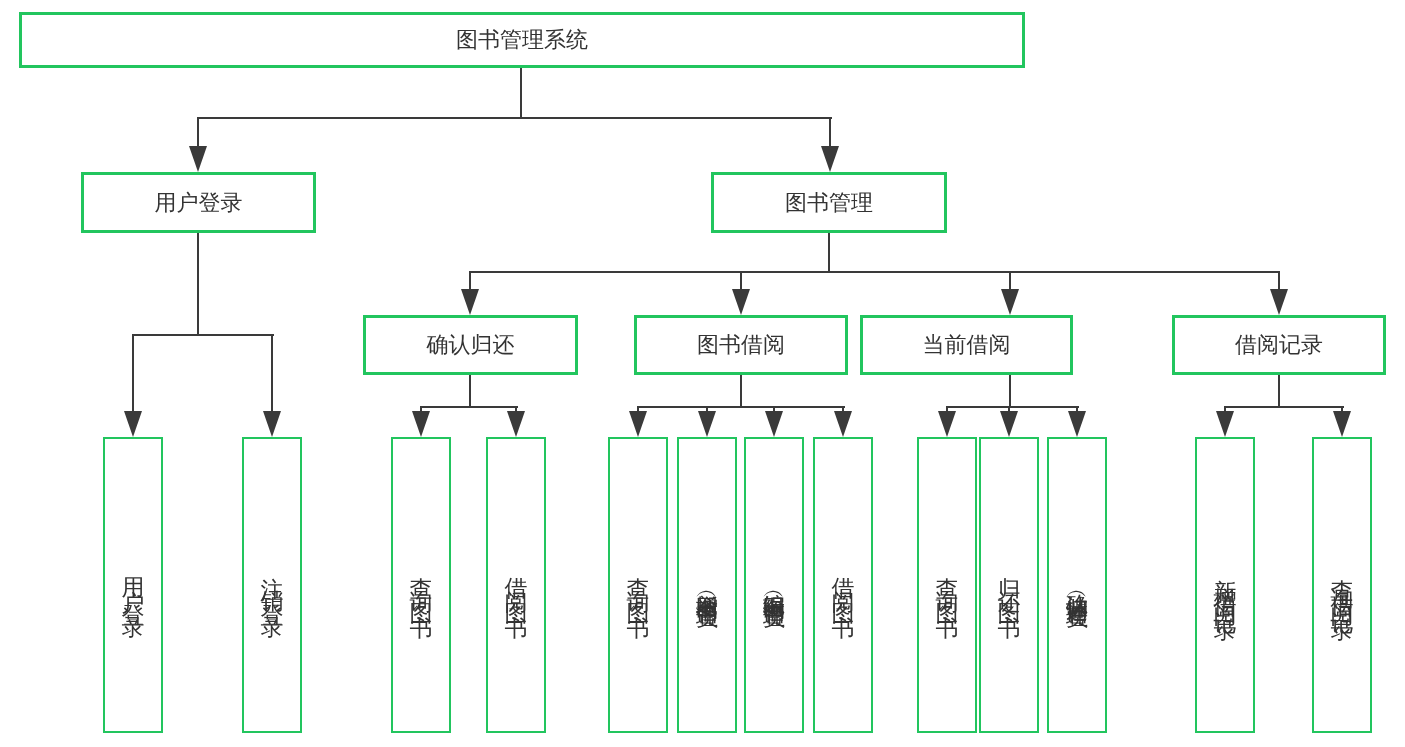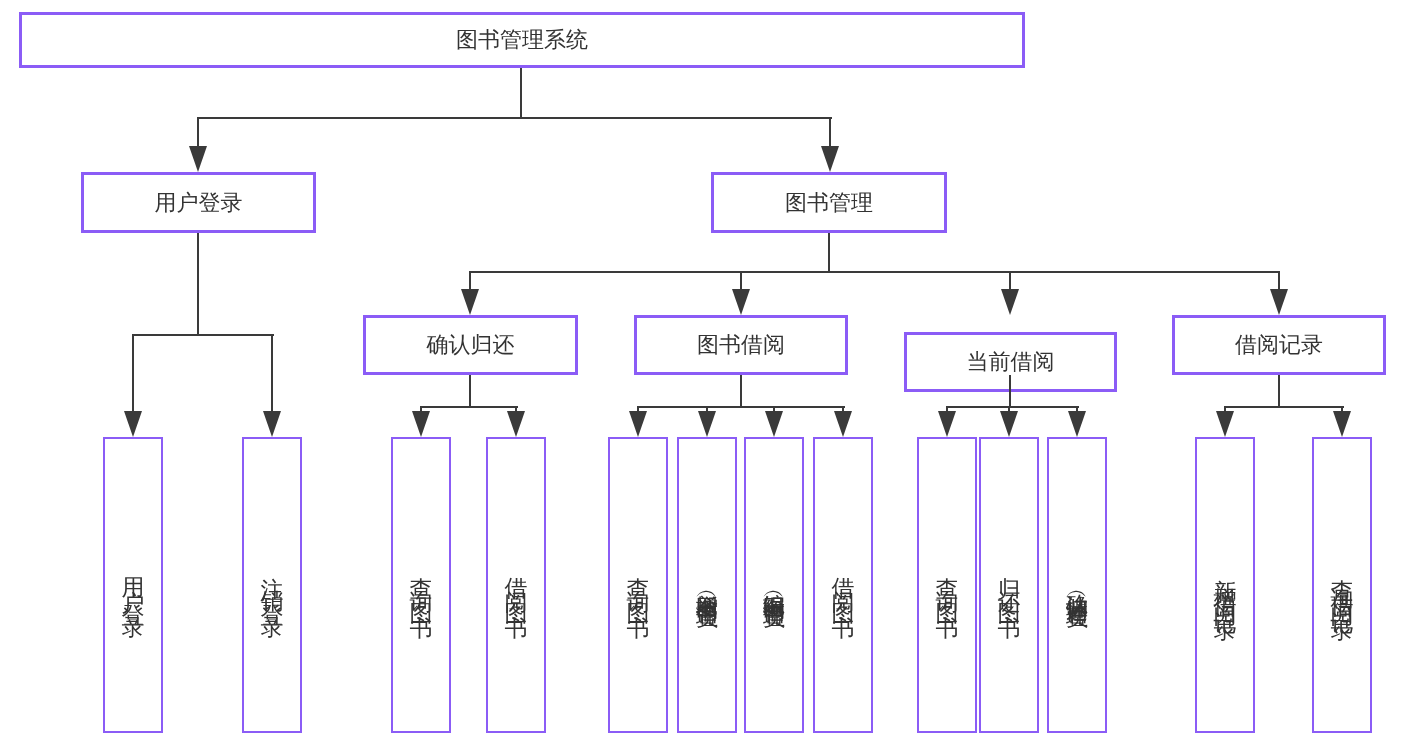--- a/index.html
+++ b/index.html
@@ -1,18 +1,18 @@
 <!DOCTYPE html>
 <html><head>
 <meta charset="utf-8">
 <style>
   html,body{margin:0;padding:0;background:#ffffff;}
   #canvas{position:relative;width:1405px;height:747px;background:#ffffff;overflow:hidden;
           font-family:"Liberation Sans","DejaVu Sans",sans-serif;}
-  .box{position:absolute;background:#ffffff;border:3px solid #8b5cf6;display:flex;
+  .box{position:absolute;background:#ffffff;border:3px solid #22c55e;display:flex;
        align-items:center;justify-content:center;color:#333333;font-size:22px;
        box-sizing:content-box;}
   .leaf{border-width:2px;}
   .leaf span{writing-mode:vertical-rl;text-orientation:mixed;font-size:23px;
              letter-spacing:13px;line-height:1;white-space:nowrap;}
   .v,.h{position:absolute;background:#3a3a3a;}
   .arrow{position:absolute;width:0;height:0;border-left:9px solid transparent;
          border-right:9px solid transparent;border-top:26px solid #3a3a3a;}
   .wm{position:absolute;left:1183px;top:718px;font-size:20px;color:#9b9b9b;
       white-space:nowrap;z-index:5;letter-spacing:0.5px;text-shadow:0 0 2px #ffffff;}
@@ -33,21 +33,21 @@
   <div class="box" style="left:711px;top:172px;width:230px;height:55px;font-family:Liberation Mono, monospace;">
     <span>图书管理</span>
   </div>
 
   <div class="box" style="left:363px;top:315px;width:209px;height:54px;">
     <span>确认归还</span>
   </div>
   <div class="box" style="left:634px;top:315px;width:208px;height:54px;">
     <span>图书借阅</span>
   </div>
-  <div class="box" style="left:904px;top:315px;width:207px;height:54px;margin-top:17px;">
+  <div class="box" style="left:860px;top:315px;width:207px;height:54px;">
     <span>当前借阅</span>
   </div>
   <div class="box" style="left:1172px;top:315px;width:208px;height:54px;">
     <span>借阅记录</span>
   </div>
 
   <div class="box leaf" style="left:103px;top:437px;width:56px;height:292px;">
     <span>用户登录</span>
   </div>
   <div class="box leaf" style="left:242px;top:437px;width:56px;height:292px;">

